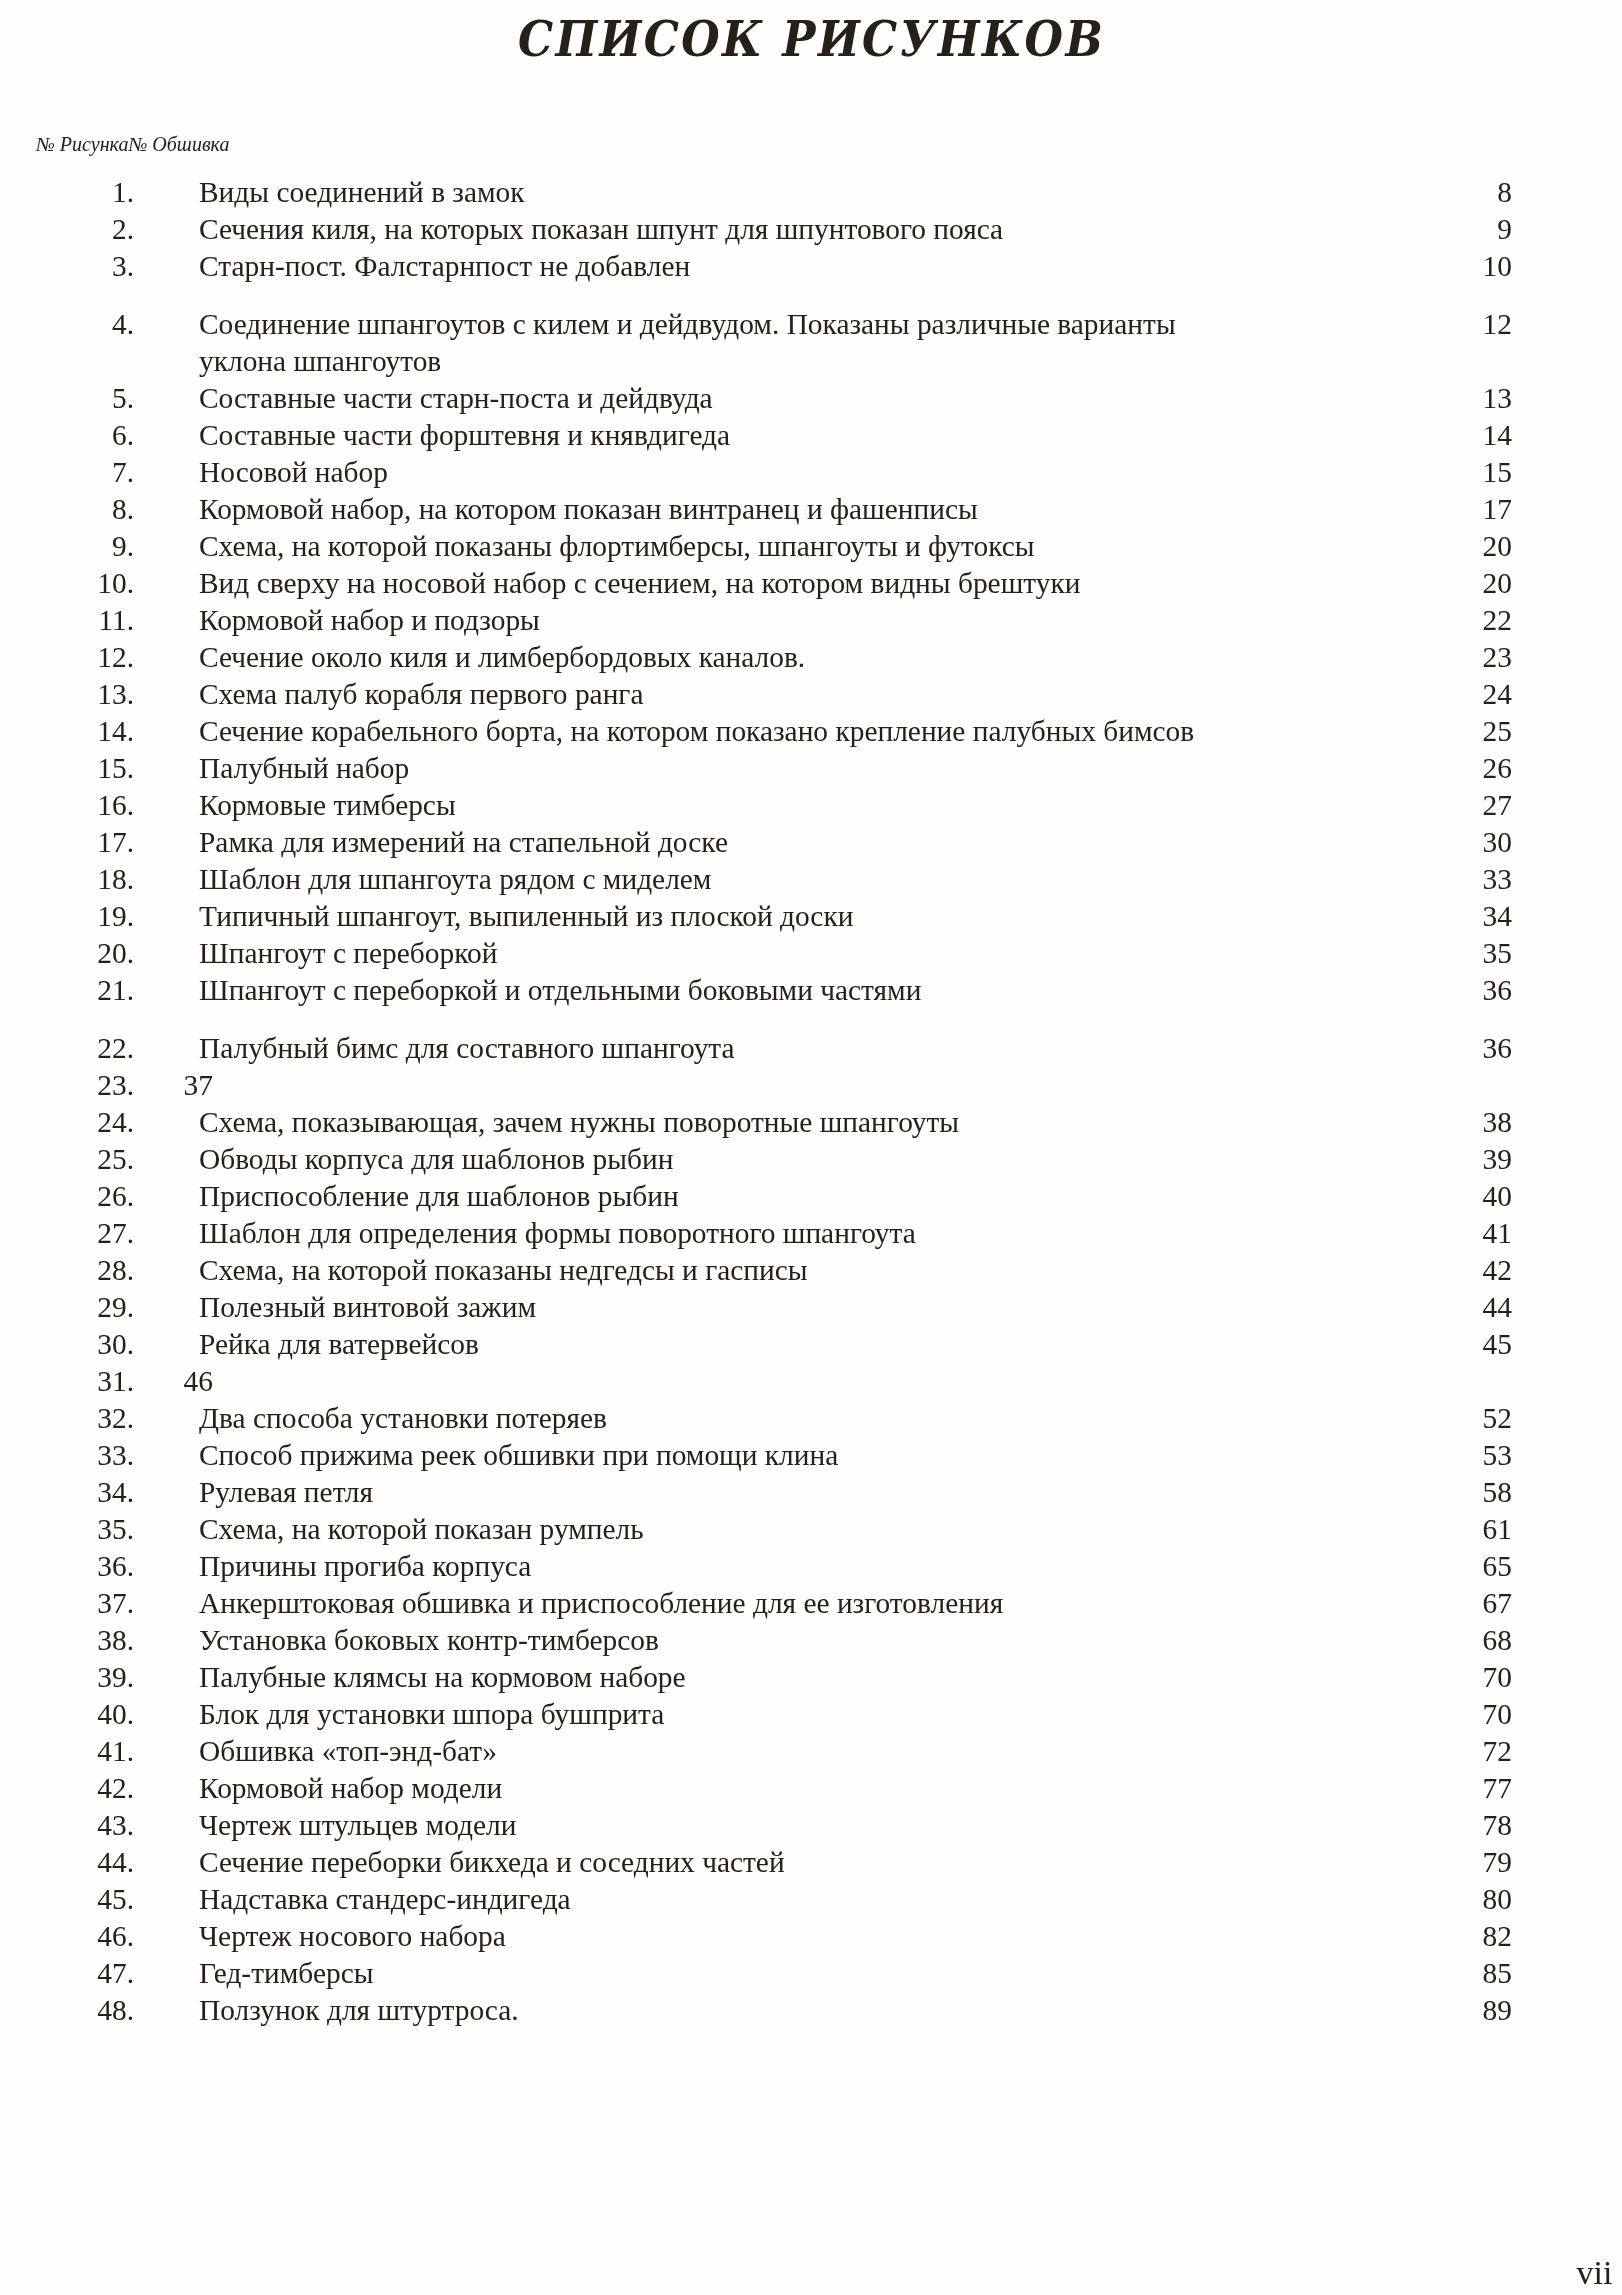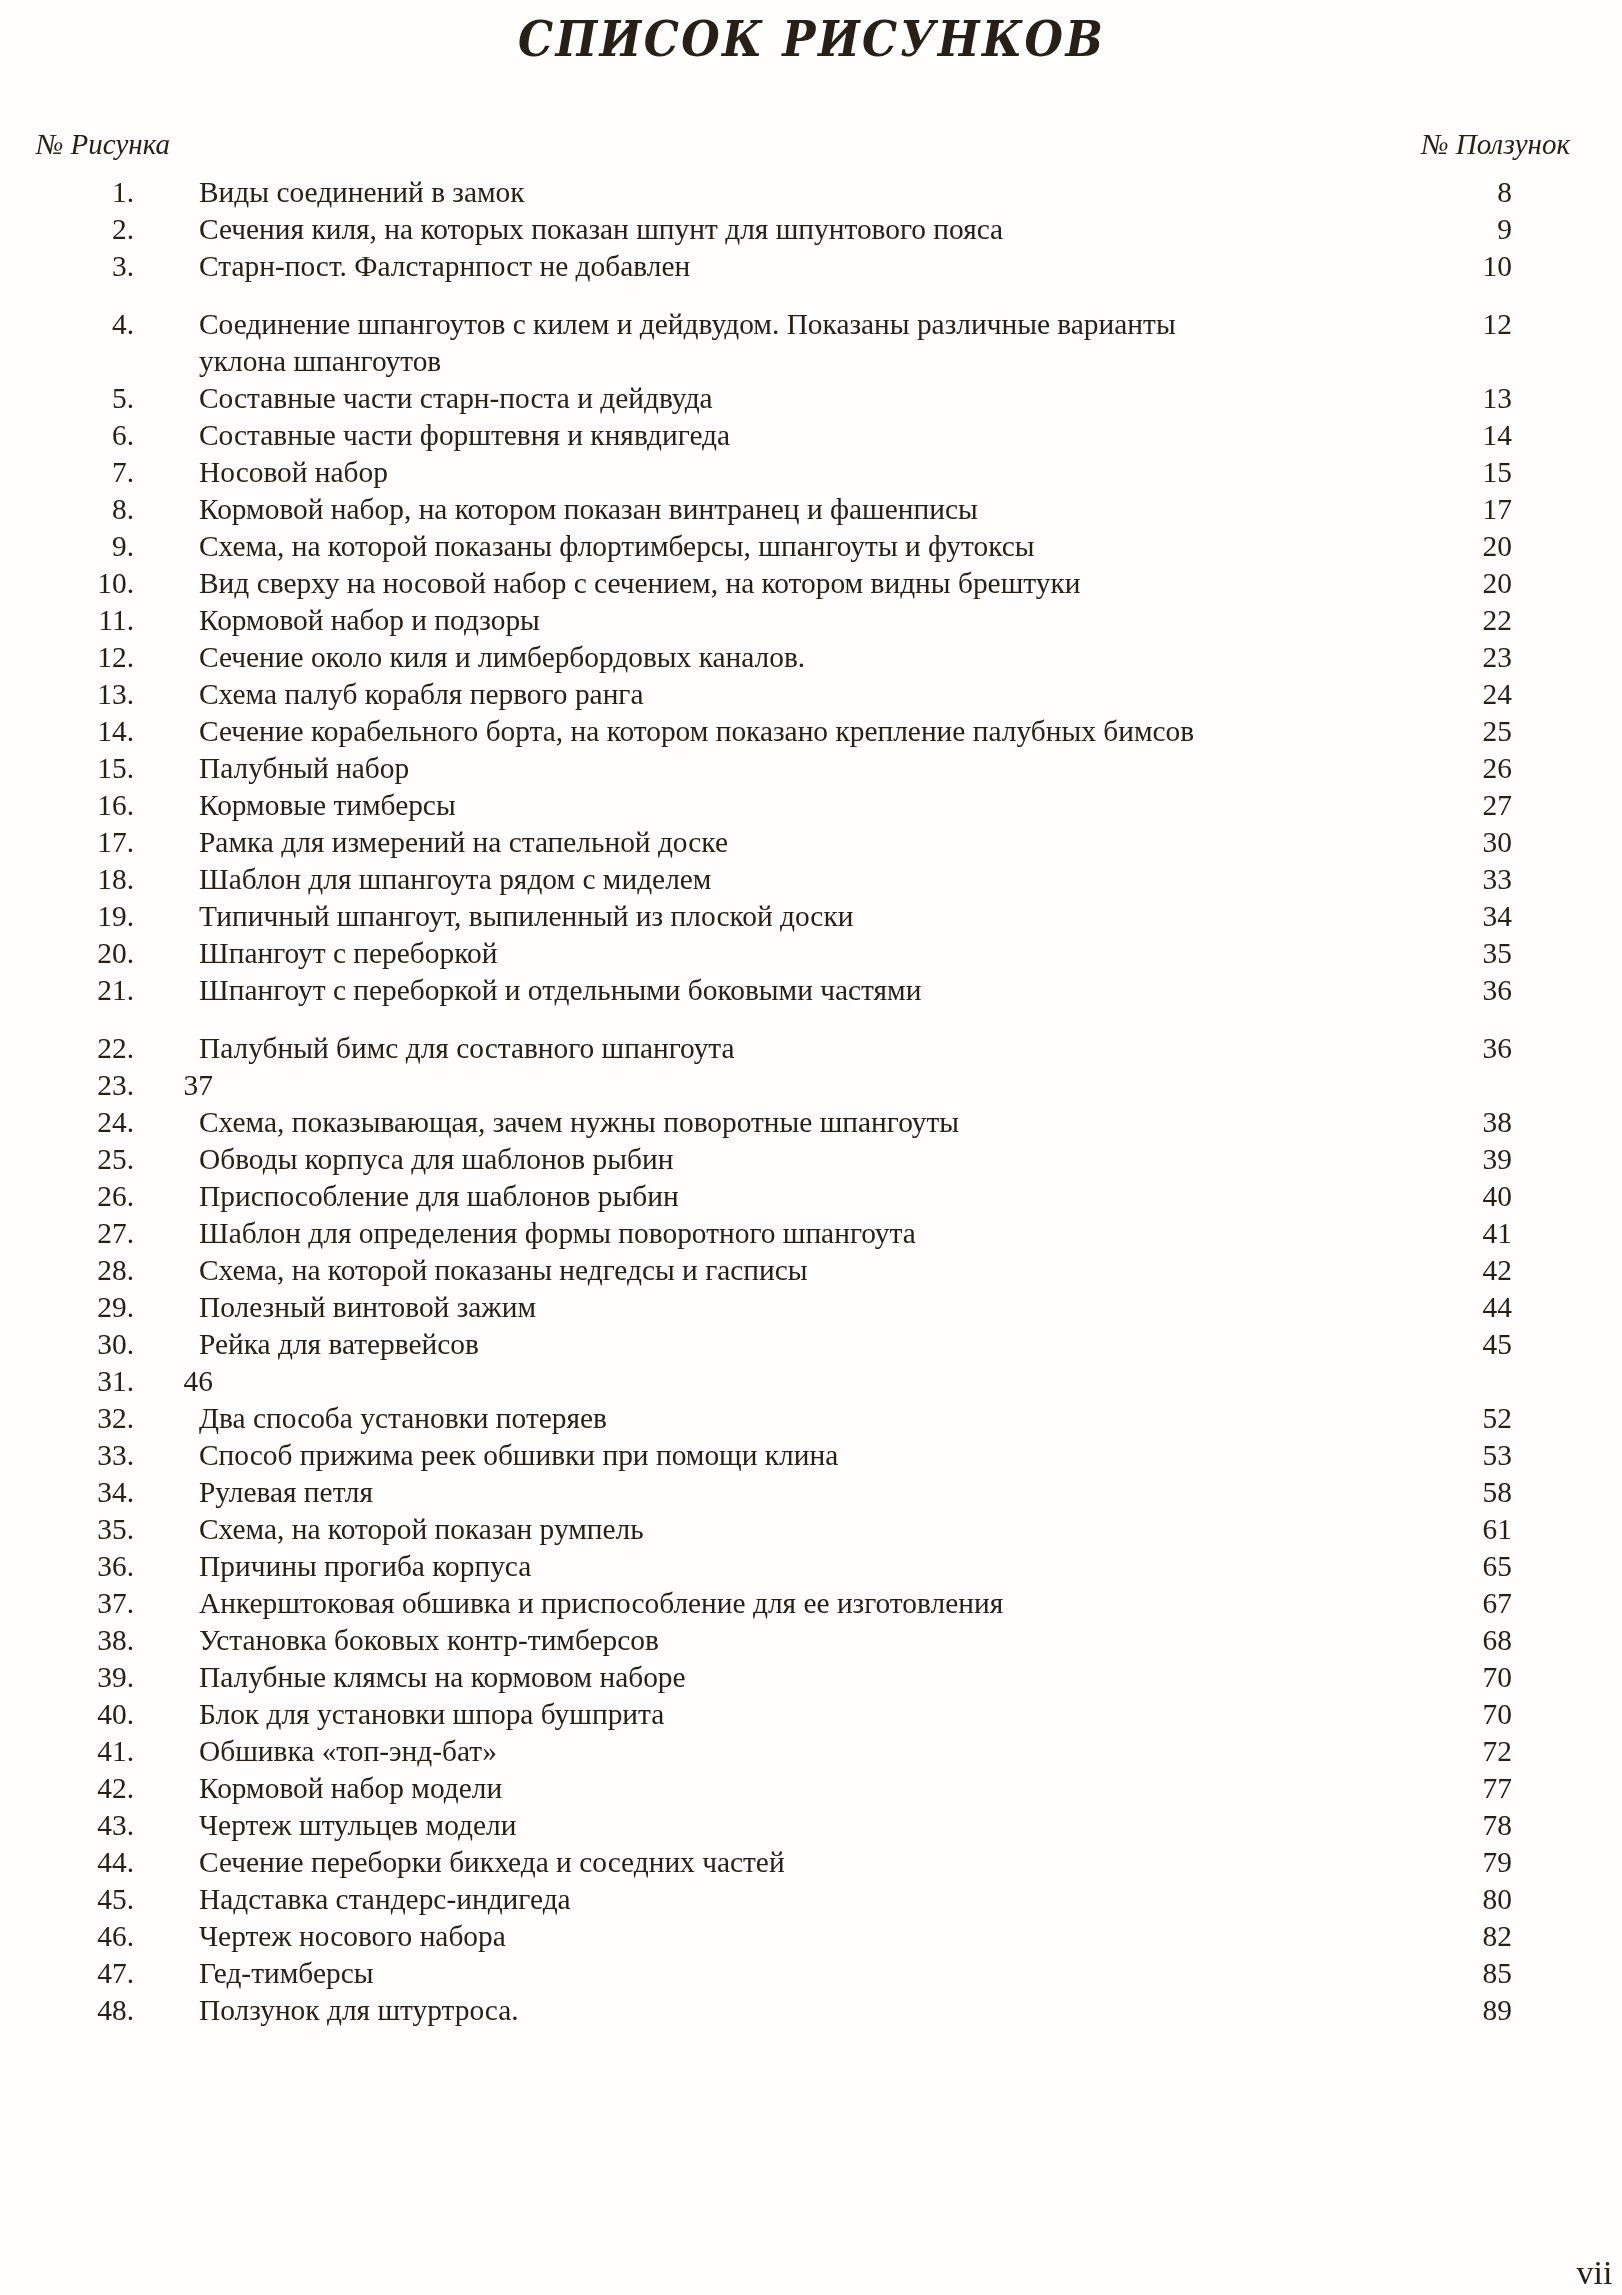--- a/index.html
+++ b/index.html
@@ -14,23 +14,23 @@
   .title {
     position:absolute; top:10.5px; left:0; width:100%;
     text-align:center;
     font-family:"DejaVu Serif", serif;
     font-style:italic; font-weight:bold;
     font-size:48px; letter-spacing:2.6px;
     transform:scaleX(0.92); transform-origin:center top;
     white-space:nowrap;
   }
   .cols-header {
-    position:absolute; top:127px; left:36px; right:53px;
-    display:flex; justify-content:space-between;
-    font-style:italic; font-size:29px; line-height:34px;
+    position:absolute; top:127px; left:36px; right:29px;
+    display:flex; 
+    font-style:italic; font-size:20px; line-height:34px;
   }
   .figure-list {
     position:absolute; top:174px; left:36px; right:111px;
   }
   .row { display:flex; align-items:flex-start; font-size:29.4px; line-height:37px; }
   .row.gap { margin-top:21px; }
   .num  { flex:none; width:98px; text-align:right; }
   .desc { flex:1; padding-left:65px; padding-right:26px; white-space:pre-line; }
   .pg   { flex:none; width:79px; text-align:right; }
 
@@ -64,21 +64,21 @@
 </style>
 </head>
 <body>
 
 <div class="page">
 
   <div class="title">СПИСОК РИСУНКОВ</div>
 
   <div class="cols-header">
     <span>№ Рисунка</span>
-    <span>№ Ползунок</span>
+    <span>№ Обшивка</span>
   </div>
 
   <div class="figure-list">
     <div class="row">
       <div class="num">1.</div>
       <div class="desc">Виды соединений в замок</div>
       <div class="pg">8</div>
     </div>
 
     <div class="row">

